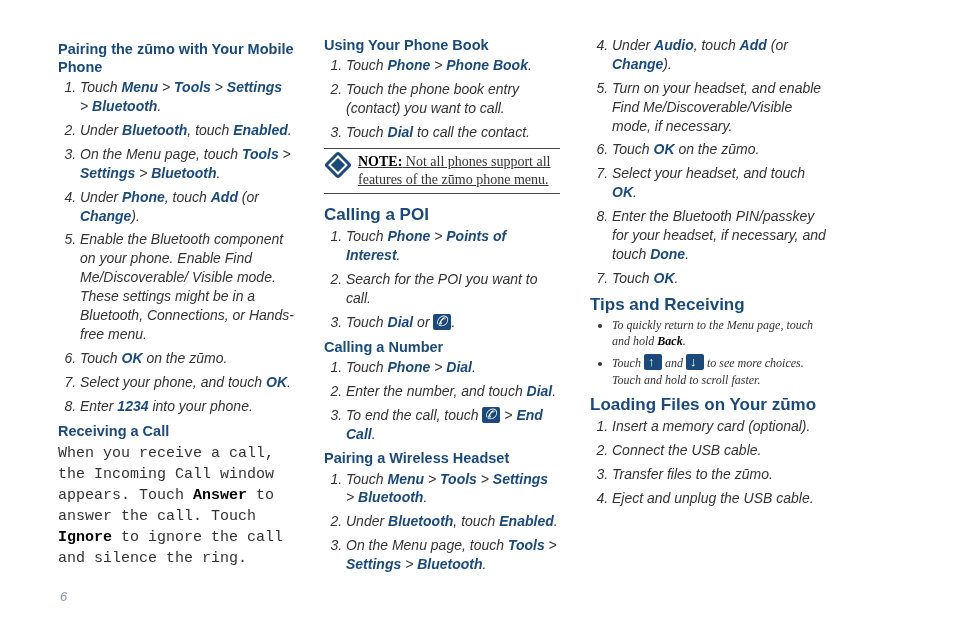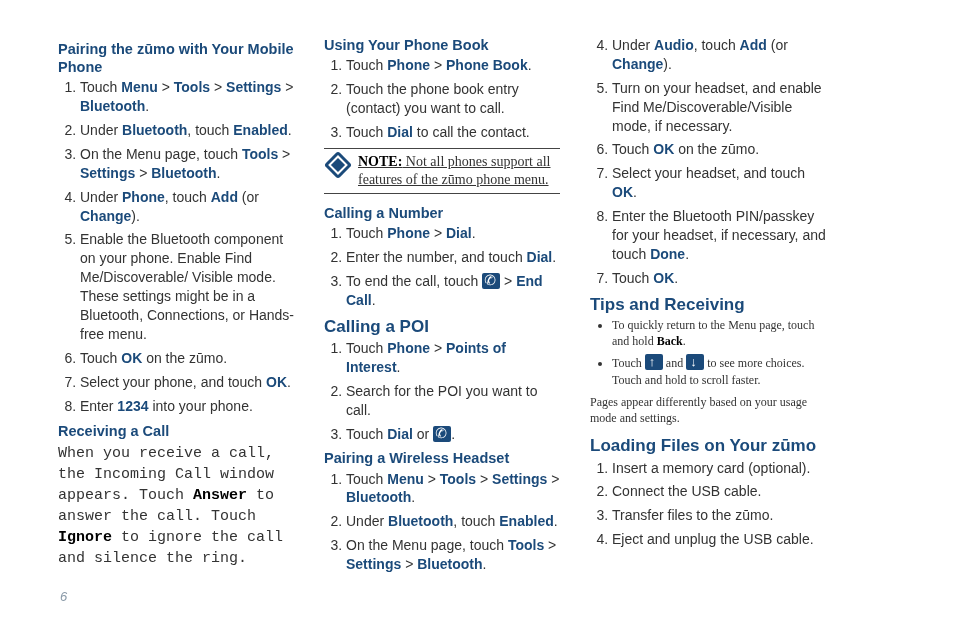--- a/index.html
+++ b/index.html
@@ -42,20 +42,21 @@
     font-weight: bold;
     line-height: 1.25;
   }
   ol.steps, ul.bullets {
     margin: 2px 0 6px 0;
     padding-left: 22px;
   }
   ol.steps > li, ul.bullets > li {
     margin-bottom: 5px;
     line-height: 1.35;
+    font-style: italic;
   }
   p.para {
     margin: 3px 0 8px 0;
     line-height: 1.4;
     font-family: Liberation Mono, monospace;
     font-size: 15px;
   }
   .tips p.para, .tips ul.bullets > li {
     font-family: "Times New Roman", Times, serif;
     font-size: 12px;
@@ -151,34 +152,34 @@
         <li>Touch the phone book entry (contact) you want to call.</li>
         <li><span>Touch </span><span class="b">Dial</span><span> to call the contact.</span></li>
       </ol>
       <div class="note-box">
         <span class="note-icon"></span>
         <span class="bk">NOTE:</span><span> Not all phones support all features of the zūmo phone menu.</span>
       </div>
     </div>
 
     <div class="block">
+      <h2 class="sec">Calling a POI</h2>
+      <ol class="steps">
+        <li><span>Touch </span><span class="b">Phone</span> <span class="gt">&gt;</span> <span class="b">Points of Interest</span><span>.</span></li>
+        <li>Search for the POI you want to call.</li>
+        <li><span>Touch </span><span class="b">Dial</span><span> or </span><span class="inline-icon phone"></span><span>.</span></li>
+      </ol>
+    </div>
+
+    <div class="block">
       <h3 class="subsec">Calling a Number</h3>
       <ol class="steps">
         <li><span>Touch </span><span class="b">Phone</span> <span class="gt">&gt;</span> <span class="b">Dial</span><span>.</span></li>
         <li><span>Enter the number, and touch </span><span class="b">Dial</span><span>.</span></li>
         <li><span>To end the call, touch </span><span class="inline-icon phone"></span><span> &gt; </span><span class="b">End Call</span><span>.</span></li>
-      </ol>
-    </div>
-
-    <div class="block">
-      <h2 class="sec">Calling a POI</h2>
-      <ol class="steps">
-        <li><span>Touch </span><span class="b">Phone</span> <span class="gt">&gt;</span> <span class="b">Points of Interest</span><span>.</span></li>
-        <li>Search for the POI you want to call.</li>
-        <li><span>Touch </span><span class="b">Dial</span><span> or </span><span class="inline-icon phone"></span><span>.</span></li>
       </ol>
     </div>
 
     <div class="block">
       <h3 class="subsec">Pairing a Wireless Headset</h3>
       <ol class="steps">
         <li><span>Touch </span><span class="b">Menu</span> <span class="gt">&gt;</span> <span class="b">Tools</span> <span class="gt">&gt;</span> <span class="b">Settings</span> <span class="gt">&gt;</span> <span class="b">Bluetooth</span><span>.</span></li>
         <li><span>Under </span><span class="b">Bluetooth</span><span>, touch </span><span class="b">Enabled</span><span>.</span></li>
         <li><span>On the Menu page, touch </span><span class="b">Tools</span> <span class="gt">&gt;</span> <span class="b">Settings</span> <span class="gt">&gt;</span> <span class="b">Bluetooth</span><span>.</span></li>
       </ol>
@@ -194,21 +195,20 @@
         <li value="7"><span>Touch </span><span class="b">OK</span><span>.</span></li>
       </ol>
     </div>
 
     <div class="block tips">
       <h2 class="sec">Tips and Receiving</h2>
       <ul class="bullets">
         <li><span>To quickly return to the Menu page, touch and hold </span><span class="bk">Back</span><span>.</span></li>
         <li><span>Touch </span><span class="inline-icon arrow"></span><span> and </span><span class="inline-icon arrow arrow-down"></span><span> to see more choices. Touch and hold to scroll faster.</span></li>
       </ul>
-      <p class="para">Pages appear differently based on your usage mode and settings.</p>
     </div>
 
     <div class="block">
       <h2 class="sec">Loading Files on Your zūmo</h2>
       <ol class="steps">
         <li>Insert a memory card (optional).</li>
         <li>Connect the USB cable.</li>
         <li>Transfer files to the zūmo.</li>
         <li>Eject and unplug the USB cable.</li>
       </ol>

